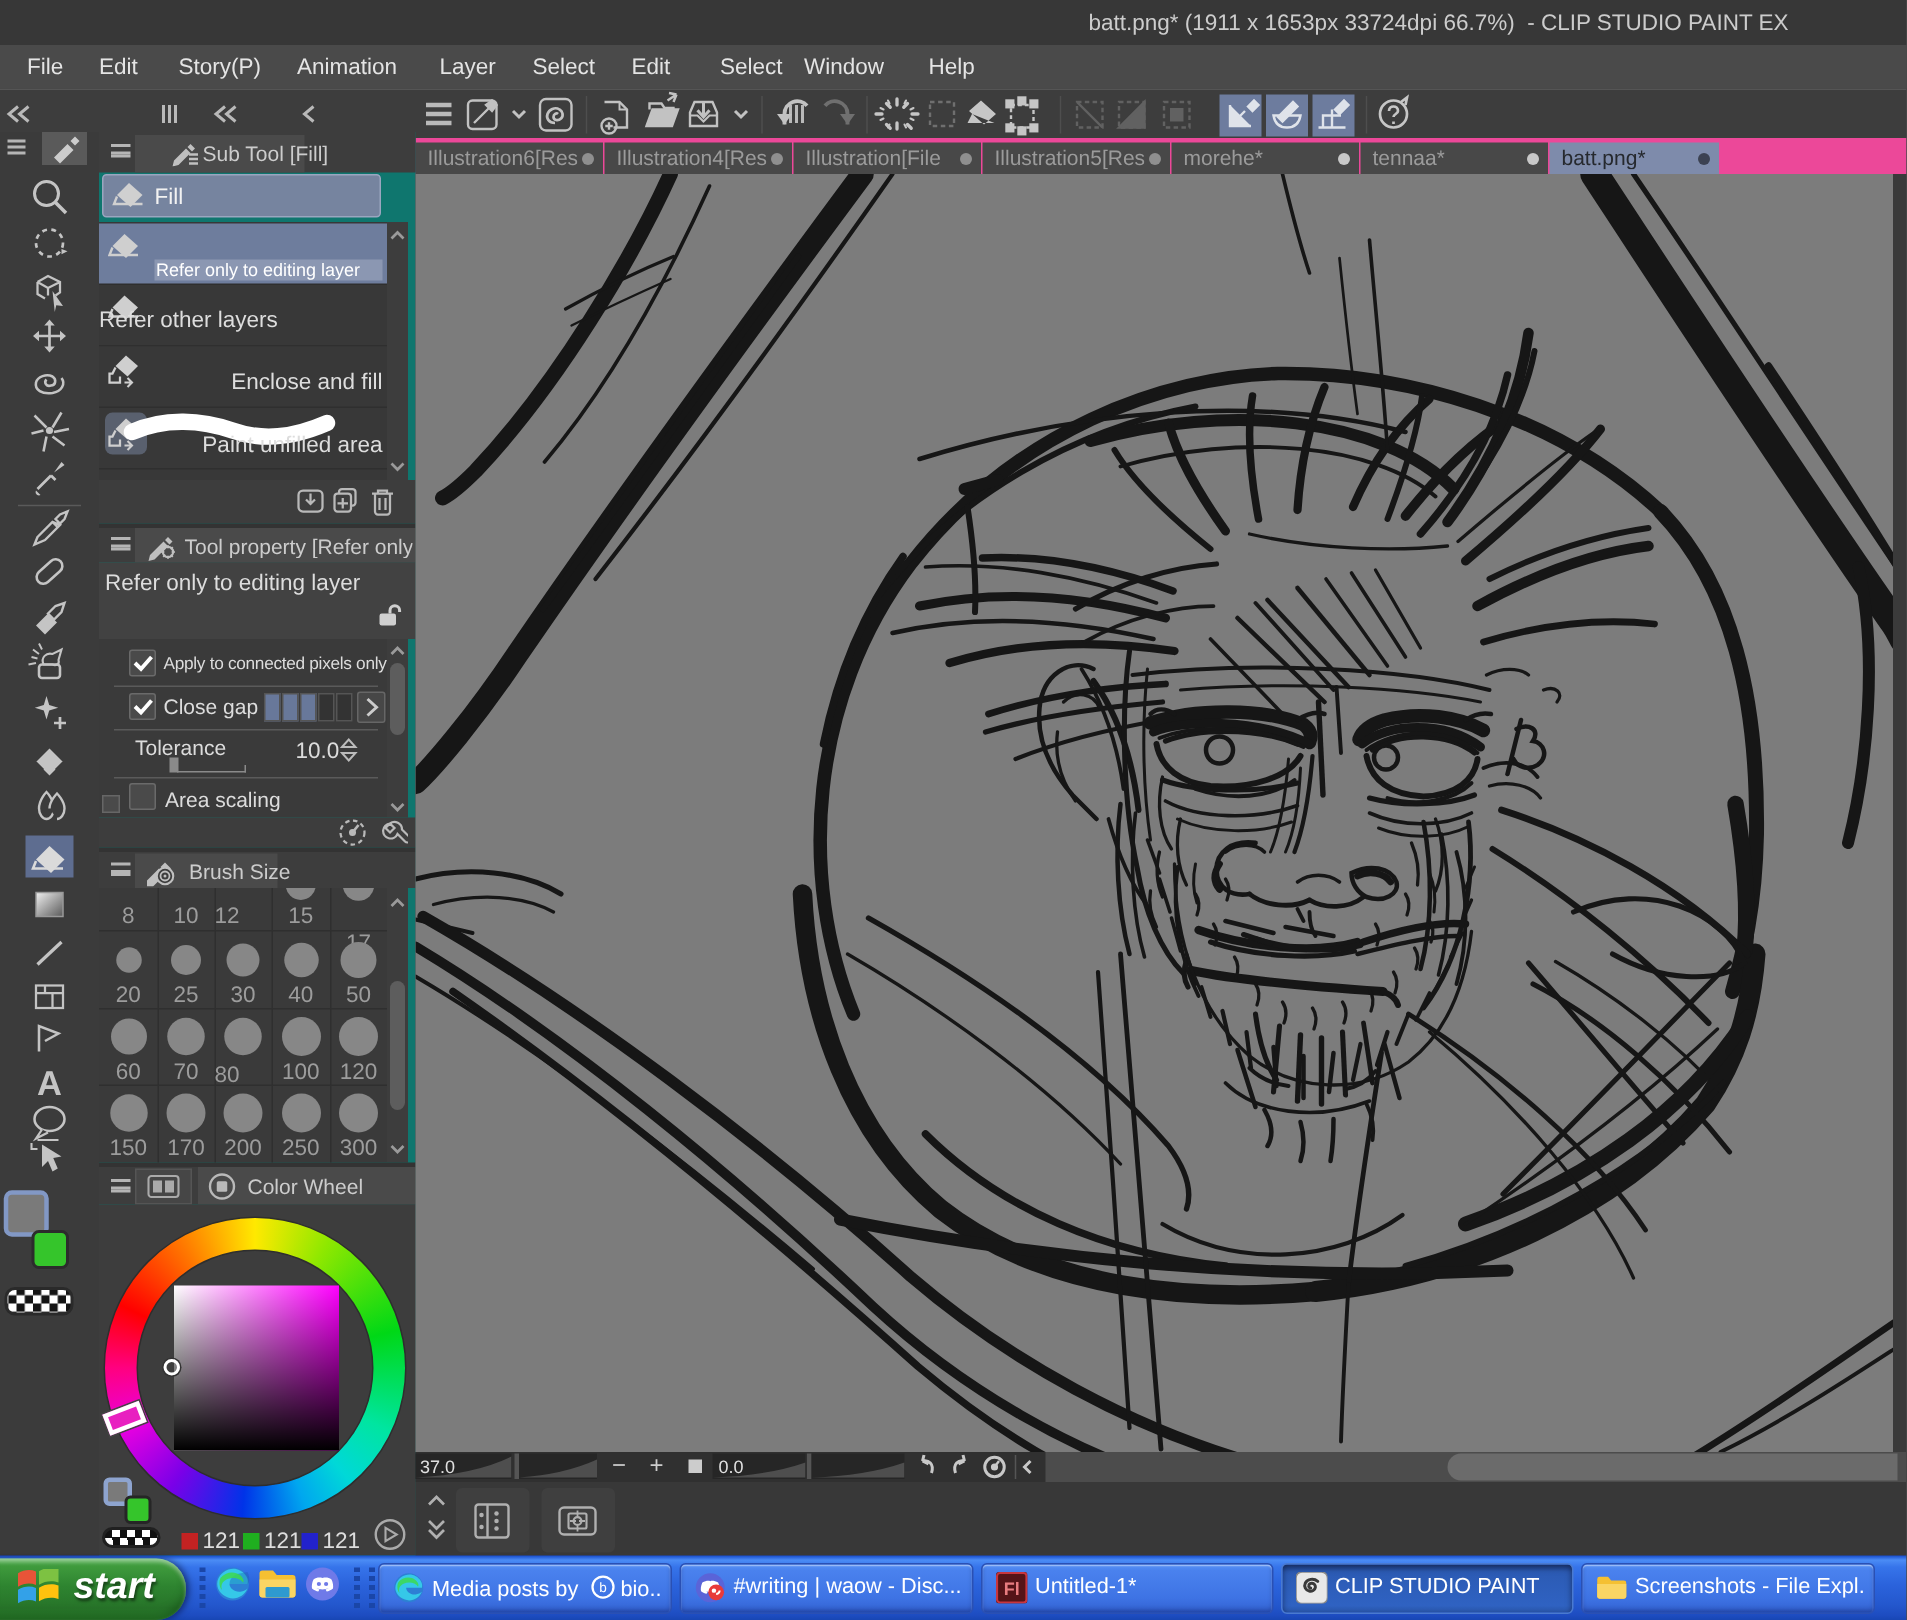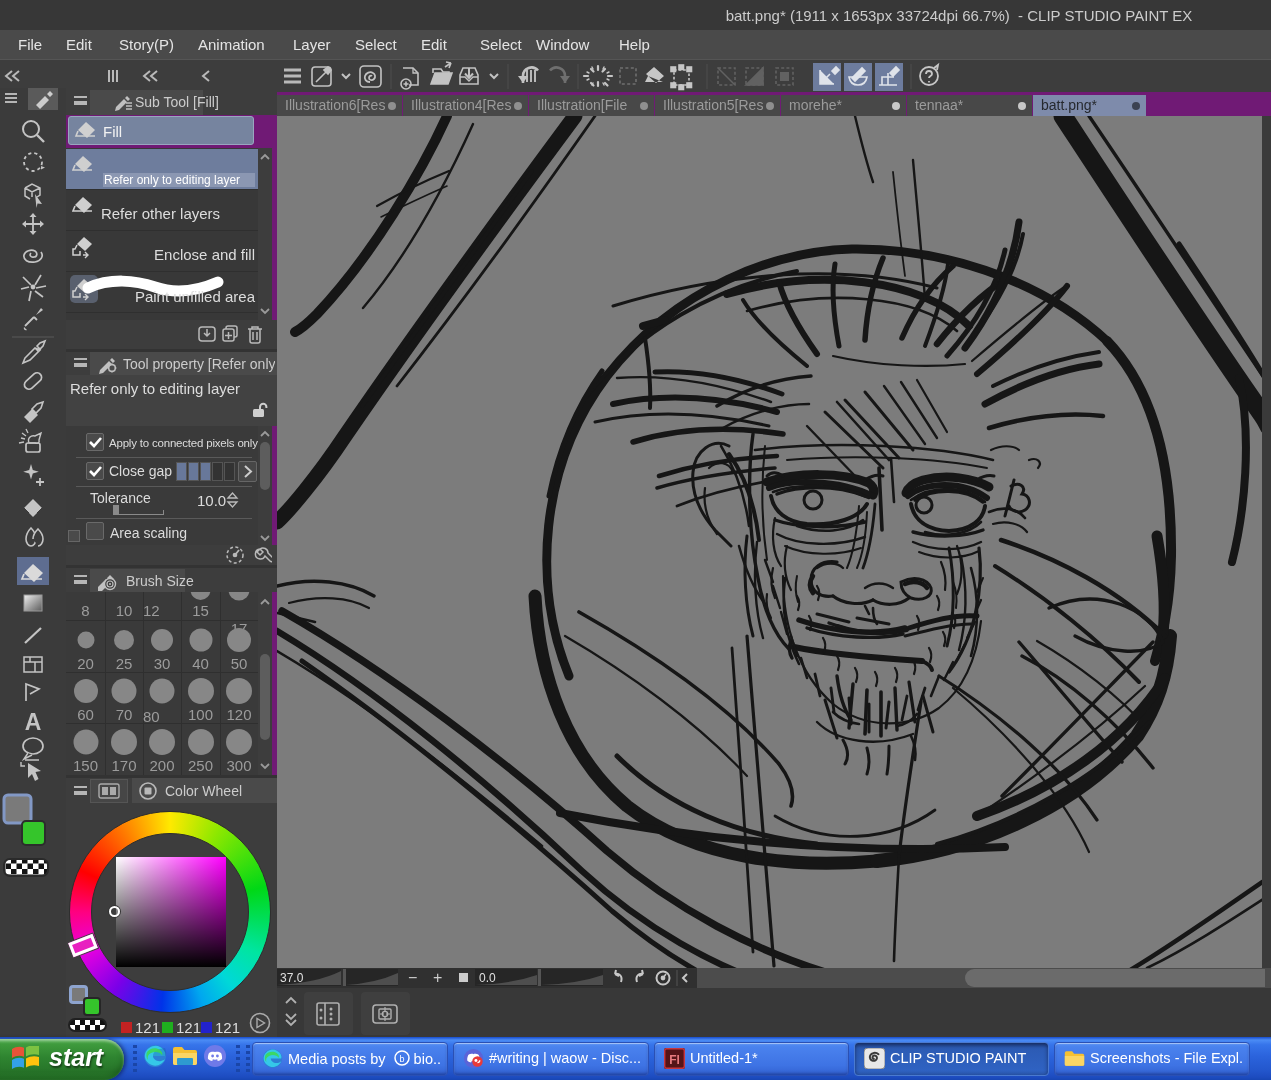--- a/index.html
+++ b/index.html
@@ -7,32 +7,32 @@
     font-family:"Liberation Sans", sans-serif; }
   .abs { position:absolute; }
   #stage { position:relative; width:1271px; height:1080px; }
 
   
   #titlebar { left:0; top:0; width:1271px; height:30px; background:#373737; }
   #titletext { left:0; top:7px; width:1918px; text-align:center; color:#cccccc; font-size:15px; }
   #menubar { left:0; top:30px; width:1271px; height:29px; background:#4a4a4a; color:#e4e4e4; font-size:15px; }
   #menubar span { position:absolute; top:6px; }
   #toolbar { left:0; top:59px; width:1271px; height:33px; background:#3d3d3d; border-top:1px solid #555; }
-  #tabbar { left:277px; top:92px; width:994px; height:24px; background:#701a75; }
+  #tabbar { left:277px; top:92px; width:994px; height:24px; background:#ec4899; }
   .tab { position:absolute; top:3px; height:21px; background:#484848; color:#9b9b9b; font-size:14px; }
   .tab .tx { position:absolute; left:8px; top:2px; white-space:nowrap; overflow:hidden; }
   .tab .dot { position:absolute; right:6px; top:6.5px; width:8px; height:8px; border-radius:50%; background:#8f8f8f; }
   .tab.active { background:#7e8bab; color:#26292e; }
   .tab.active .dot { background:#3c4252; }
 
   
   #toolstrip { left:0; top:88px; width:66px; height:953px; background:#3b3b3b; }
 
   
-  #panels { left:66px; top:88px; width:211px; height:953px; background:#701a75; }
+  #panels { left:66px; top:88px; width:211px; height:953px; background:#0f766e; }
   .burger { position:absolute; left:8px; width:13px; height:9px;
      border-top:2px solid #b5b5b5; border-bottom:2px solid #b5b5b5; }
   .burger:before { content:""; position:absolute; left:0; top:2.5px; width:13px; height:2px; background:#b5b5b5; }
 
   
   #canvas { left:277px; top:116px; width:985px; height:852px; background:#7c7c7c; overflow:hidden; }
   #vscroll { left:1262px; top:116px; width:9px; height:852px; background:#3a3a3a; }
   #canvasbar { left:277px; top:968px; width:994px; height:20px; background:#303030; color:#c8c8c8; font-size:12px; }
   #canvasfoot { left:277px; top:988px; width:994px; height:49px; background:#383838; }
 
@@ -312,21 +312,21 @@
   <svg class="abs" style="left:6px;top:129px" width="24" height="24" viewBox="0 0 24 24">
           <path d="M5 9 l7 -7 8 7 -7 7 z" fill="#cfcfcf"></path>
           <path d="M5 10 l-2 4 h-2 v6 h7 v-4" stroke="#cfcfcf" stroke-width="1.5" fill="none"></path>
           <path d="M13 17 l3 3 -3 3 M16 20 h-5" stroke="#cfcfcf" stroke-width="1.4" fill="none"></path>
         </svg>
   <svg class="abs" style="left:14px;top:121px" width="150" height="36" viewBox="0 0 150 36">
           <path d="M8 19 C30 9 55 11 75 18 C95 25 115 23 138 13" stroke="#ffffff" stroke-width="11" fill="none" stroke-linecap="round"></path>
         </svg>
   <div class="abs" style="left:37px;top:25px;width:152px;height:14px;background:#8b97b2"></div>
   <div class="abs" style="left:38px;top:25px;width:151px;height:14px;font-size:12px;color:#ffffff;white-space:nowrap;overflow:hidden">Refer only to editing layer</div>
-  <div class="abs" style="left:0;top:57px;width:189px;text-align:center;font-size:15px;color:#dddddd">Refer other layers</div>
+  <div class="abs" style="left:0;top:57px;width:189px;text-align:left;font-size:15px;color:#dddddd">Refer other layers</div>
   <div class="abs" style="left:0;top:98px;width:189px;text-align:right;font-size:15px;color:#dddddd">Enclose and fill</div>
   <div class="abs" style="left:0;top:140px;width:189px;text-align:right;font-size:15px;color:#dddddd">Paint unfilled area</div>
   </div>
   <div class="abs" style="left:192px;top:60px;width:14px;height:172px;background:#3d3d3d"></div>
   <svg class="abs" style="left:192px;top:62px" width="14" height="168" viewBox="0 0 14 168">
         <path d="M3 9 l4 -4 4 4" stroke="#9a9a9a" stroke-width="1.8" fill="none"></path>
         <path d="M3 159 l4 4 4 -4" stroke="#9a9a9a" stroke-width="1.8" fill="none"></path>
       </svg>
   <div class="abs" style="left:0;top:232px;width:211px;height:29px;background:#3d3d3d"></div>
   <svg class="abs" style="left:132px;top:236px" width="70" height="20" viewBox="0 0 70 20">

